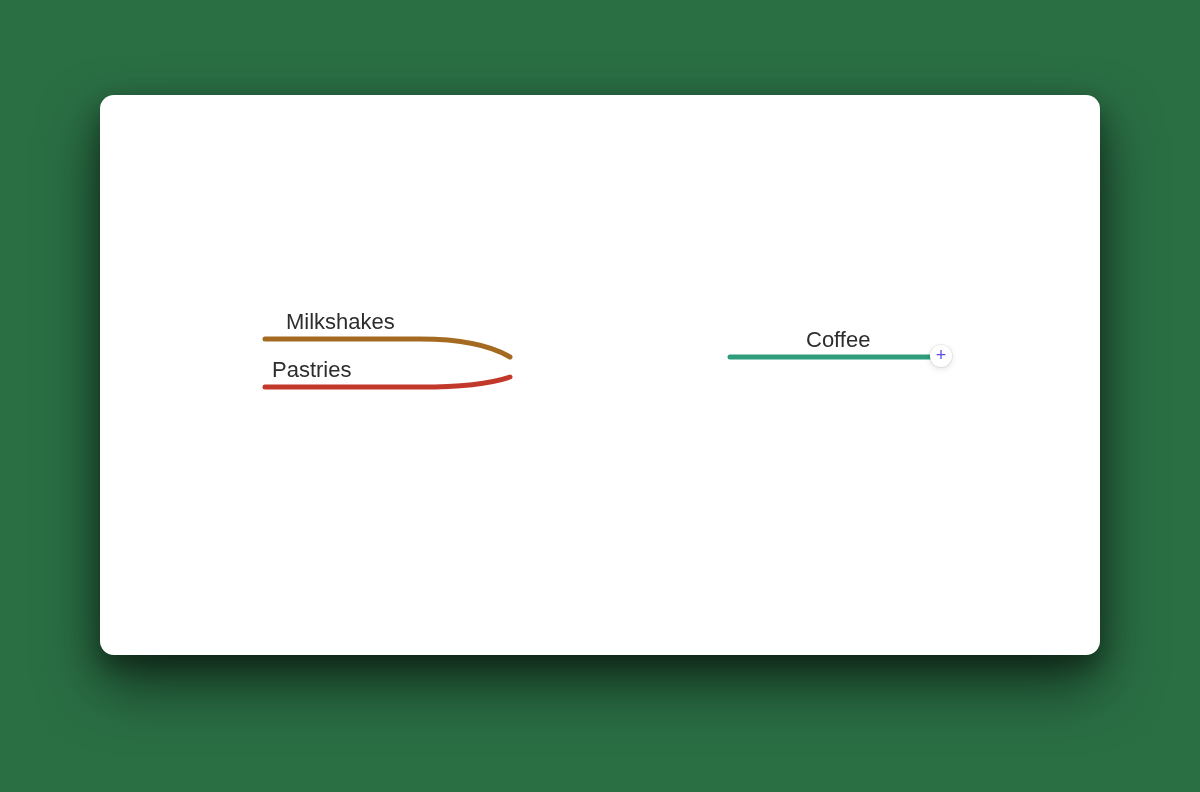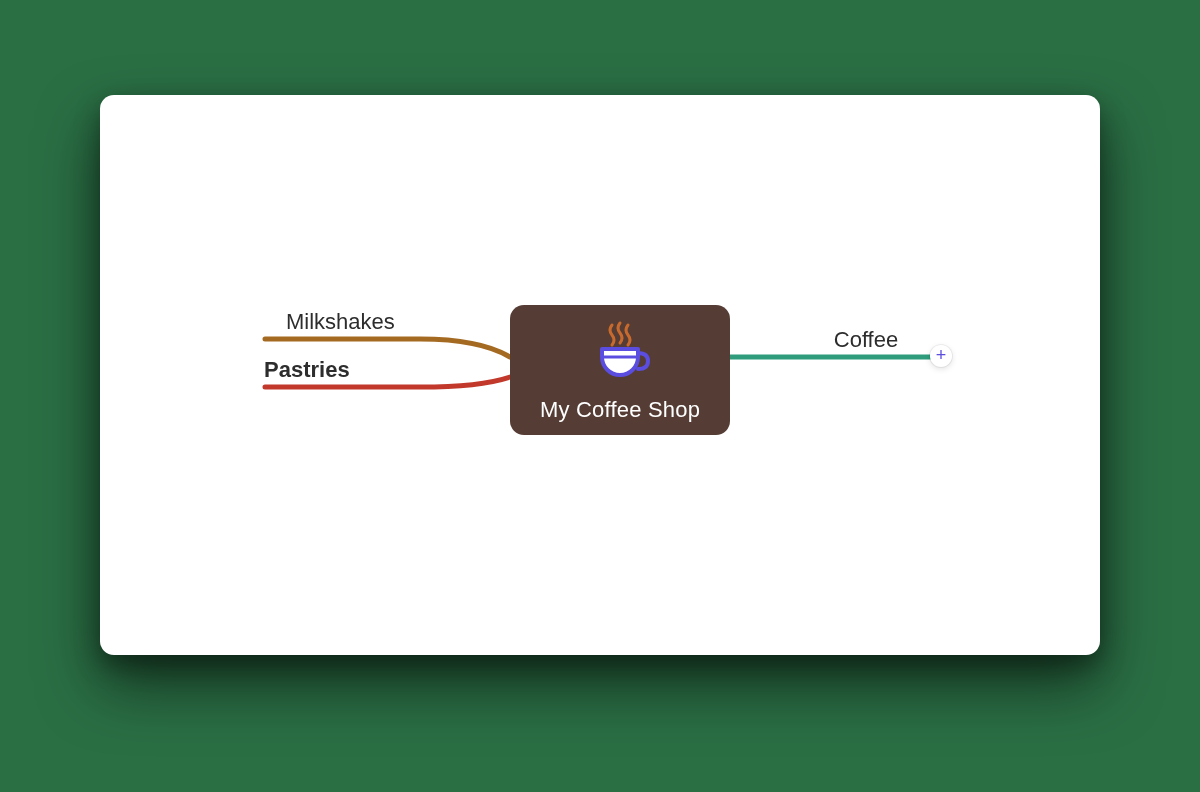--- a/index.html
+++ b/index.html
@@ -57,22 +57,22 @@
     letter-spacing: 0.2px;
   }
 
   
   .branch-label {
     position: absolute;
     font-size: 22px;
     color: #2d2d2d;
   }
   .branch-milkshakes { left: 172px; top: 214px; margin-left: 14px; }
-  .branch-pastries   { left: 164px; top: 262px; font-weight: bold; }
-  .branch-coffee     { left: 706px; top: 232px; text-align: center; width: 120px; }
+  .branch-pastries   { left: 172px; top: 262px; }
+  .branch-coffee     { left: 706px; top: 232px; text-align: left; width: 120px; }
 
   
   svg.connectors {
     position: absolute;
     left: 0; top: 0;
     width: 1000px;
     height: 560px;
     pointer-events: none;
   }
 
@@ -107,37 +107,20 @@
 
     <svg class="connectors" viewBox="0 0 1000 560">
 
       <path d="M 165 244 L 320 244 Q 380 244 410 262" fill="none" stroke="#a56a21" stroke-width="5" stroke-linecap="round"></path>
 
       <path d="M 165 292 L 320 292 Q 380 292 410 282" fill="none" stroke="#c2392b" stroke-width="5" stroke-linecap="round"></path>
 
       <path d="M 630 262 L 830 262" fill="none" stroke="#2f9d7c" stroke-width="5" stroke-linecap="round"></path>
     </svg>
 
-    <div class="center-node">
-      <div class="icon-wrap">
-        <svg width="64" height="64" viewBox="0 0 64 64">
-
-          <path d="M24 6 q -4 5 0 10 q 4 5 0 10" fill="none" stroke="#c86a2e" stroke-width="3" stroke-linecap="round"></path>
-          <path d="M32 4 q -4 5 0 10 q 4 5 0 10" fill="none" stroke="#c86a2e" stroke-width="3" stroke-linecap="round"></path>
-          <path d="M40 6 q -4 5 0 10 q 4 5 0 10" fill="none" stroke="#c86a2e" stroke-width="3" stroke-linecap="round"></path>
-
-          <path d="M14 30 h36 v8 a18 18 0 0 1 -36 0 z" fill="#ffffff" stroke="#5a4de0" stroke-width="4" stroke-linejoin="round"></path>
-
-          <line x1="16" y1="38" x2="48" y2="38" stroke="#5a4de0" stroke-width="3"></line>
-
-          <path d="M50 34 q10 0 10 8 q0 8 -10 8" fill="none" stroke="#5a4de0" stroke-width="4" stroke-linecap="round"></path>
-        </svg>
-      </div>
-      <div class="center-title">My Coffee Shop</div>
-    </div>
 
     <div class="branch-label branch-milkshakes">Milkshakes</div>
 
     <div class="branch-label branch-pastries">Pastries</div>
 
     <div class="branch-label branch-coffee">Coffee</div>
 
     <div class="add-btn">
       <span>+</span>
     </div>

